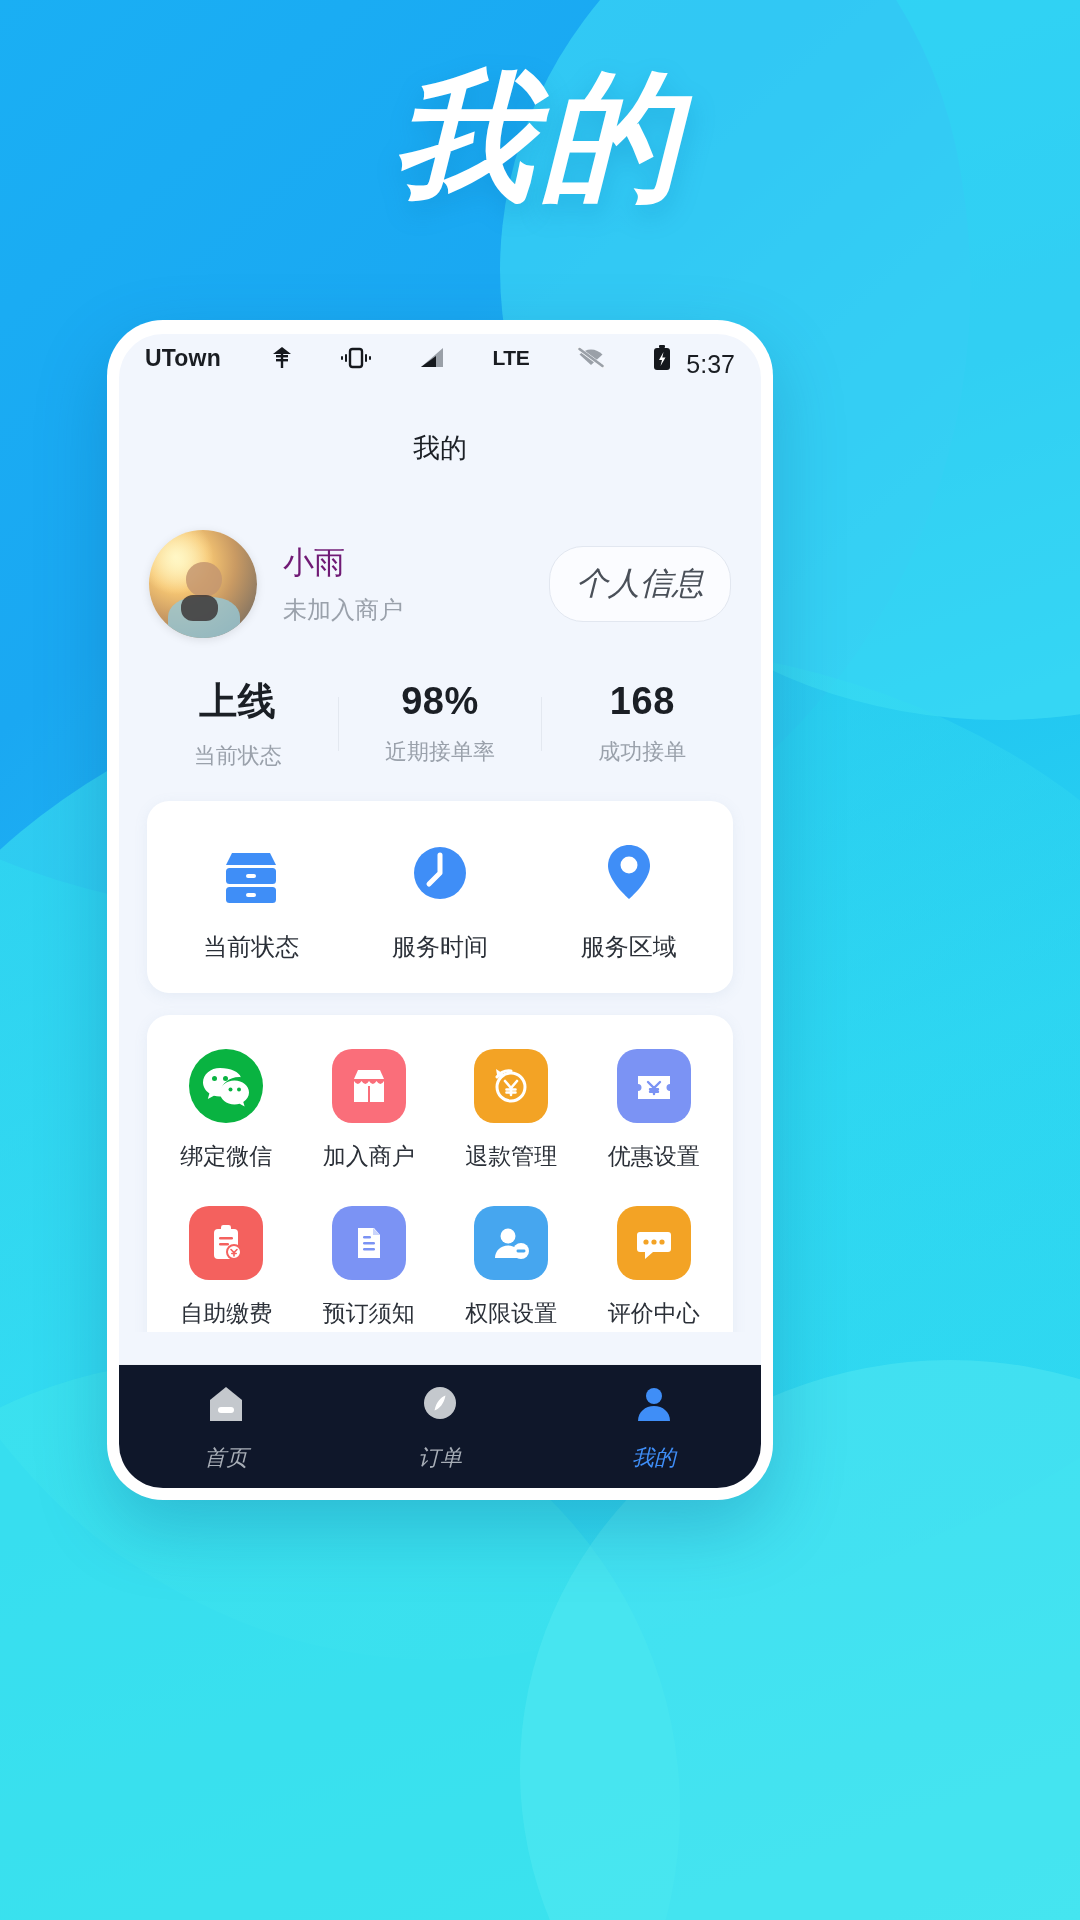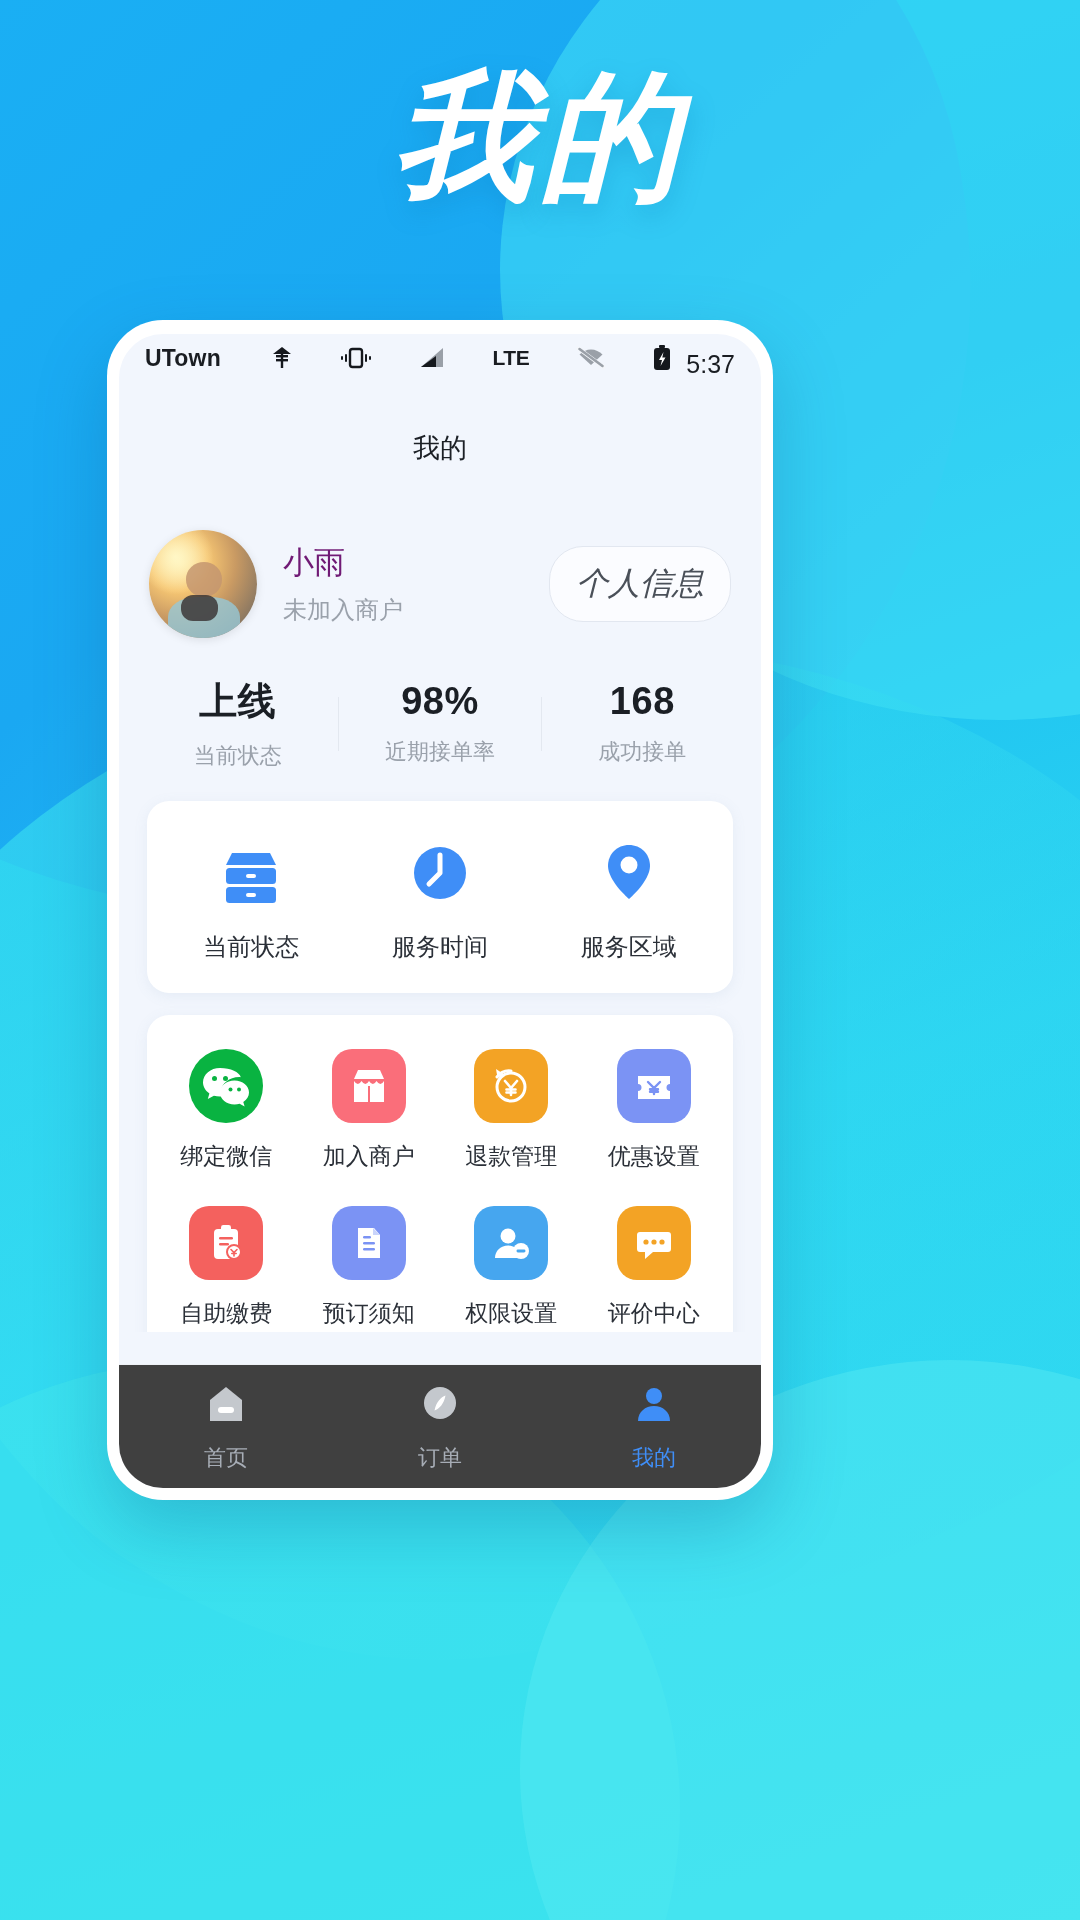--- a/index.html
+++ b/index.html
@@ -118,22 +118,22 @@
   .g-item { width:25%; display:flex; flex-direction:column; align-items:center;
             gap:18px; margin-bottom:34px; }
   .g-item:nth-last-child(-n+2) { margin-bottom:6px; }
   .g-label { font-size:23px; color:#2b3038; }
   .g-ico { width:74px; height:74px; border-radius:20px; display:flex;
            align-items:center; justify-content:center; }
   .g-ico.round { border-radius:50%; }
 
   
   .tabbar {
-    flex:0 0 auto; height:124px; background:#404040; border-top:1px solid #eef1f6;
-    display:flex; align-items:center;
+    flex:0 0 auto; height:124px; background:#0f172a; border-top:1px solid #eef1f6;
+    display:flex; align-items:center;font-style:italic;
   }
   .tab { flex:1; display:flex; flex-direction:column; align-items:center; gap:12px; }
   .tab-label { font-size:22px; color:#a7adb6; }
   .tab.active .tab-label { color:#3f8ef7; }
 </style>
 </head>
 <body>
 
 <div class="bg">
   <div class="bg-blob-a"></div>

